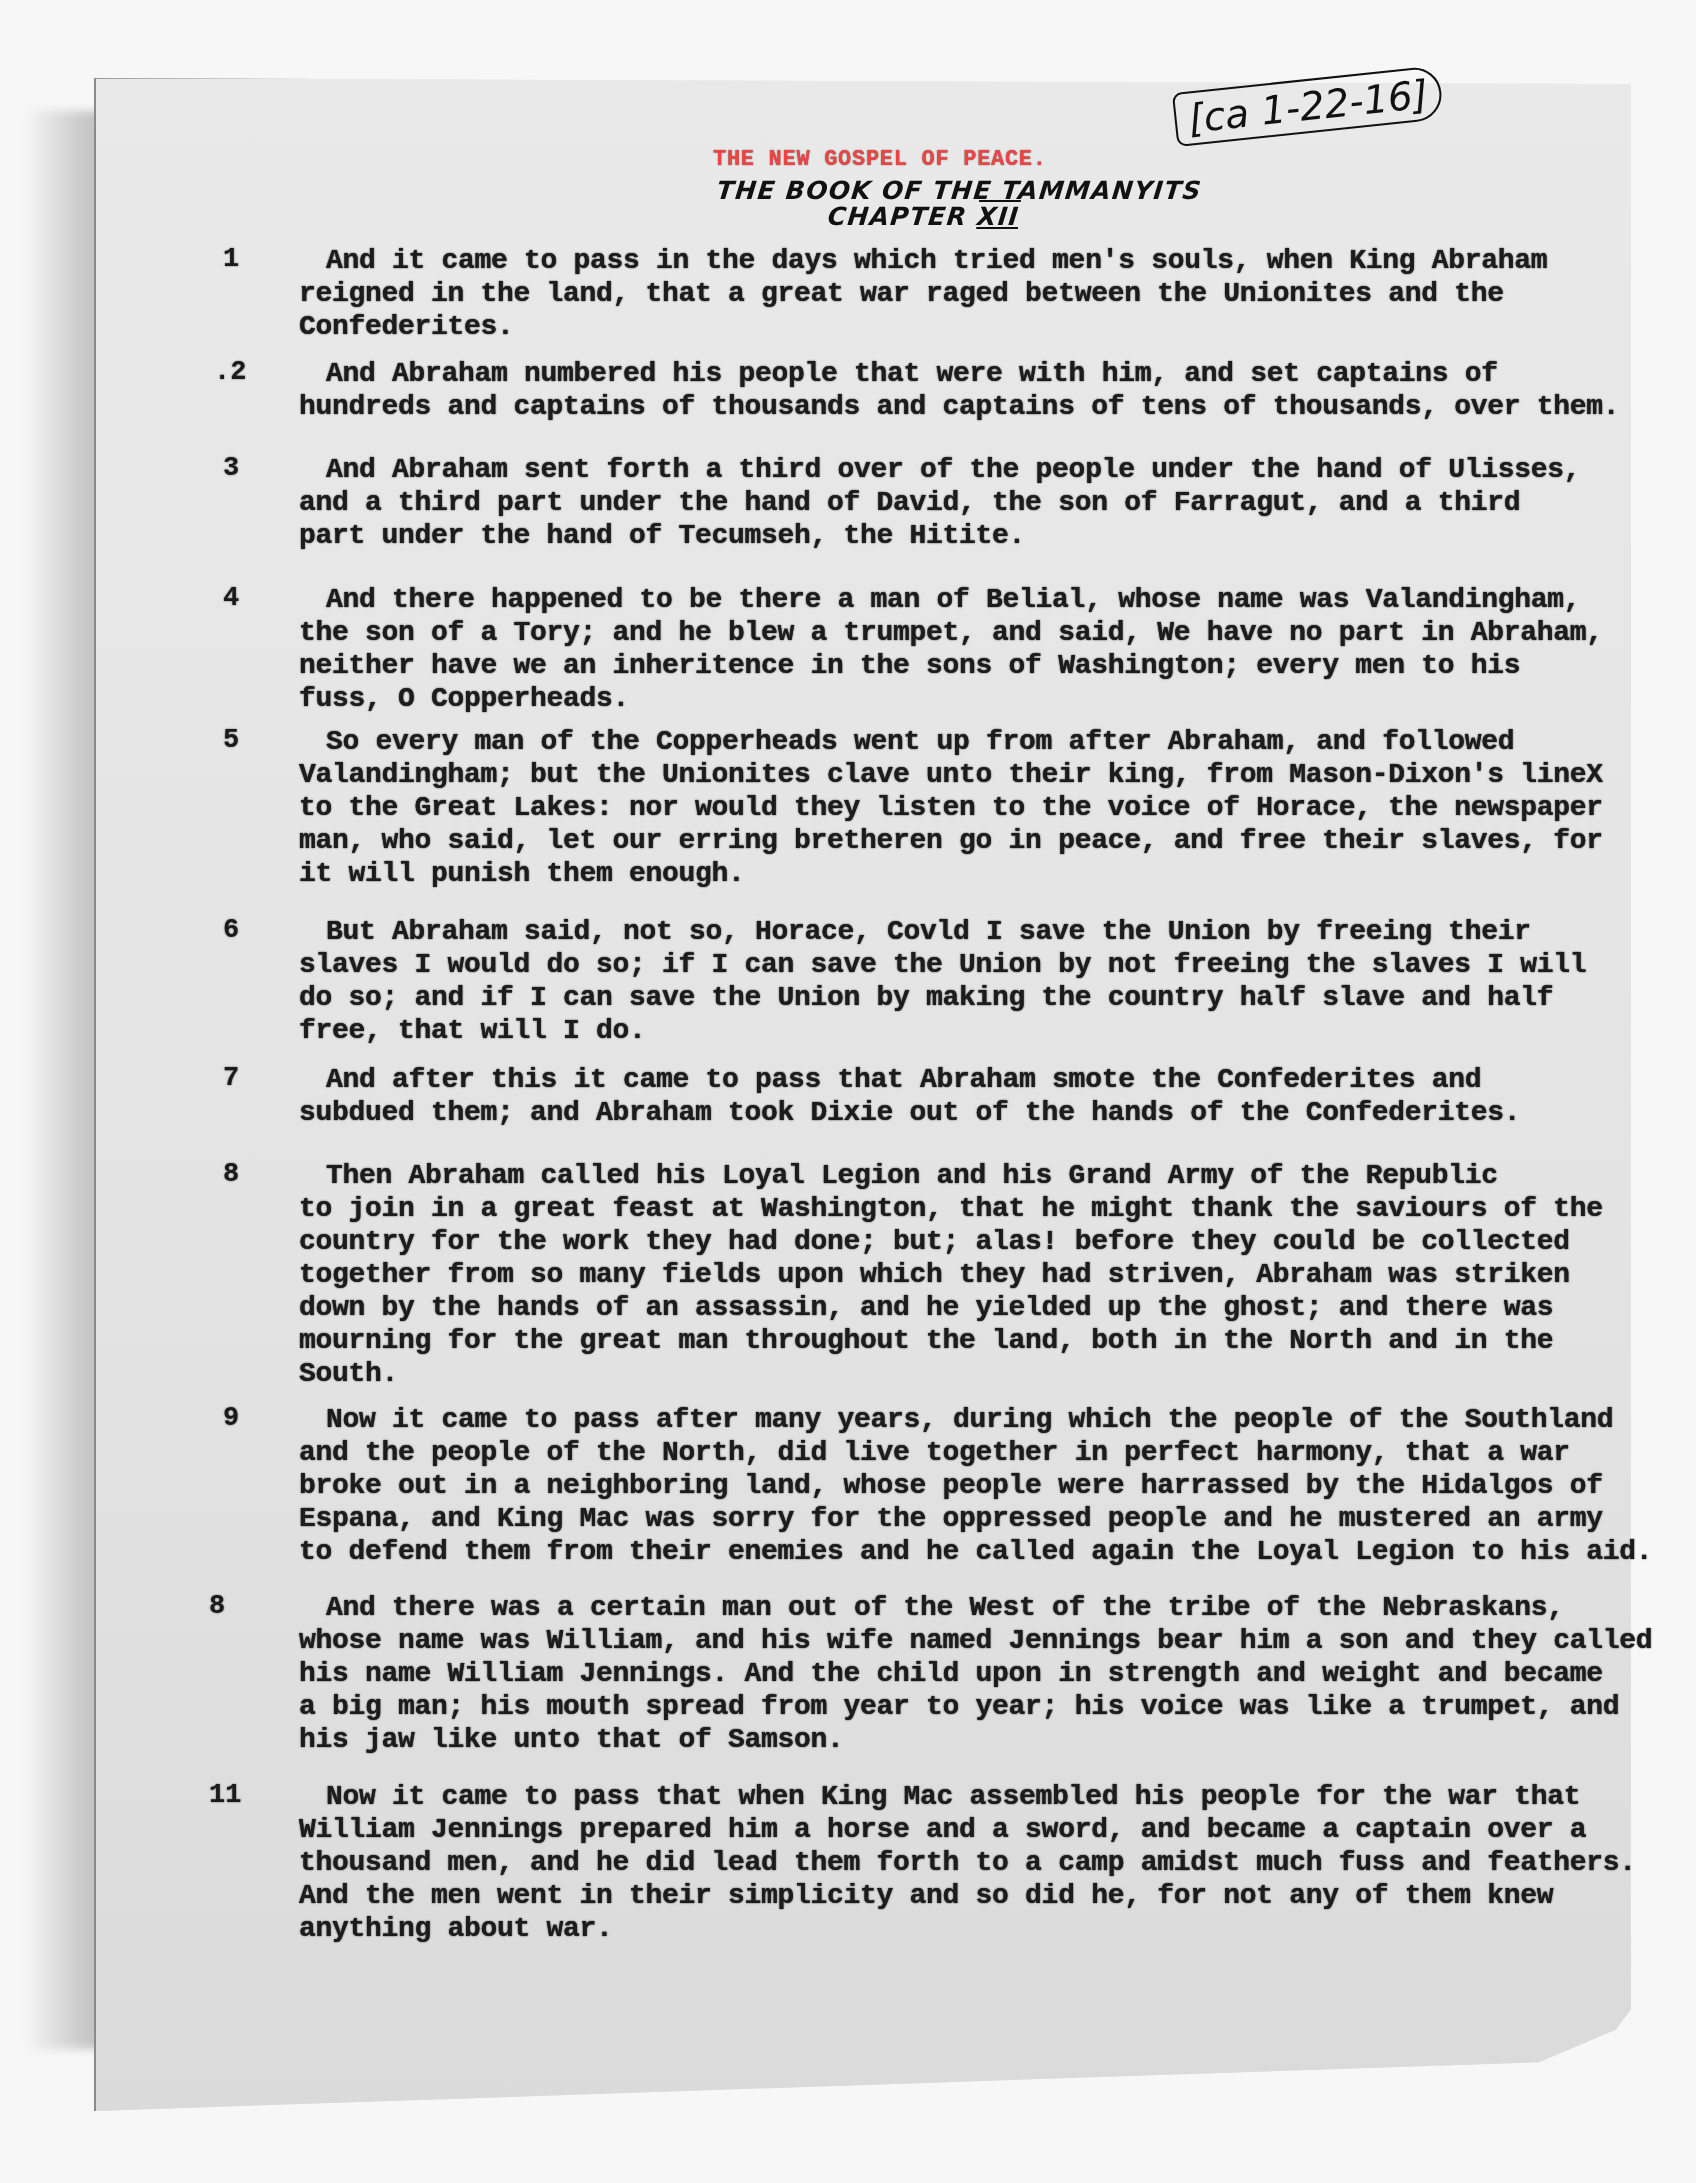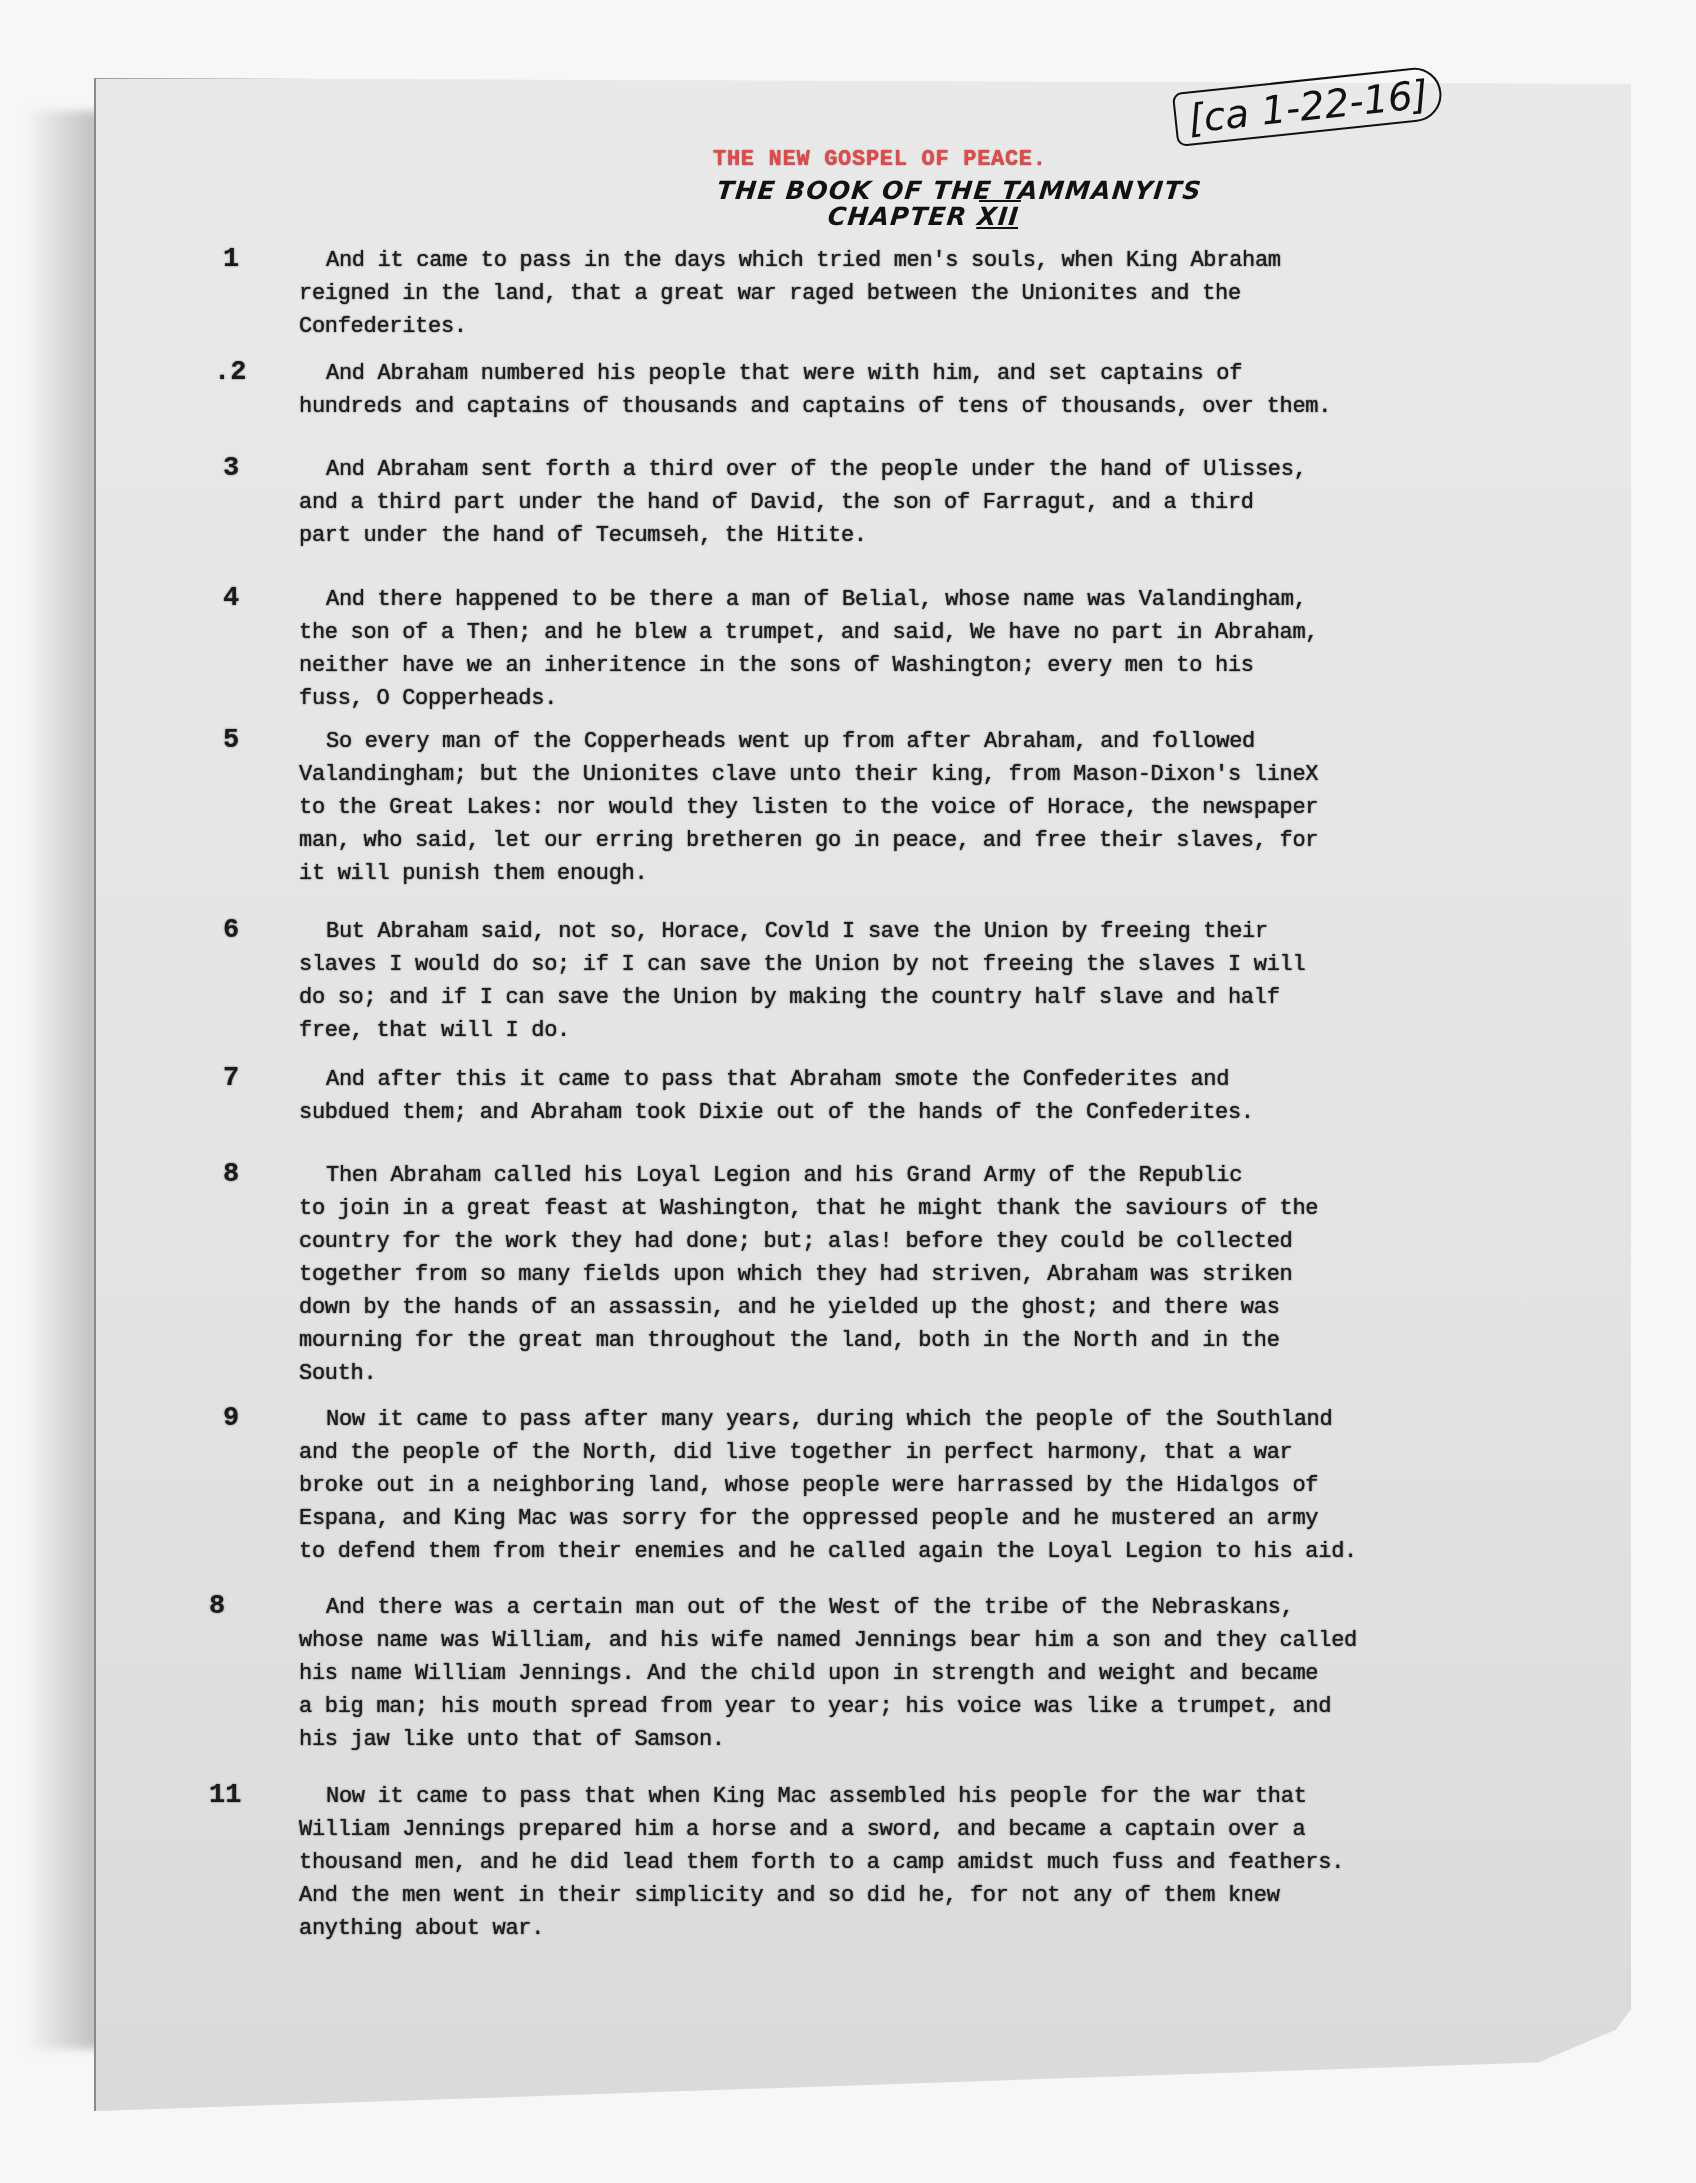--- a/index.html
+++ b/index.html
@@ -42,21 +42,21 @@
     border-right:2.7px solid transparent; border-radius:9.4px 27px 27px 9.4px;
     border-right-color:#111;
   }
   .verse { position:absolute; left:0; width:1696px; }
   .vnum {
     position:absolute; left:223px; font-size:27px; font-weight:bold; color:#1a1a1a;
     text-shadow:0 0 2px #555;
   }
   .vtext {
     position:absolute; left:299px; width:1211px;
-    font-size:22px; line-height:33px; font-weight:normal; color:#1c1c1c;
+    font-size:28px; line-height:33px; font-weight:bold; color:#1c1c1c;
     text-indent:27px; letter-spacing:-0.3px; white-space:normal;
     text-shadow:0 0 2px #555, 0 0 0.7px #222;
   }
   .vtext span { display:block; white-space:nowrap; }
   .vtext span:first-child { padding-left:27px; }
   .vtext { text-indent:0; }
 </style>
 </head>
 <body>
 
@@ -92,21 +92,21 @@
     <div class="vtext">
       <span>And Abraham sent forth a third over of the people under the hand of Ulisses,</span>
       <span>and a third part under the hand of David, the son of Farragut, and a third</span>
       <span>part under the hand of Tecumseh, the Hitite.</span>
     </div>
   </div>
   <div class="verse" style="top:583px">
     <div class="vnum">4</div>
     <div class="vtext">
       <span>And there happened to be there a man of Belial, whose name was Valandingham,</span>
-      <span>the son of a Then; and he blew a trumpet, and said, We have no part in Abraham,</span>
+      <span>the son of a Tory; and he blew a trumpet, and said, We have no part in Abraham,</span>
       <span>neither have we an inheritence in the sons of Washington; every men to his</span>
       <span>fuss, O Copperheads.</span>
     </div>
   </div>
   <div class="verse" style="top:725px">
     <div class="vnum">5</div>
     <div class="vtext">
       <span>So every man of the Copperheads went up from after Abraham, and followed</span>
       <span>Valandingham; but the Unionites clave unto their king, from Mason-Dixon's lineX</span>
       <span>to the Great Lakes: nor would they listen to the voice of Horace, the newspaper</span>

